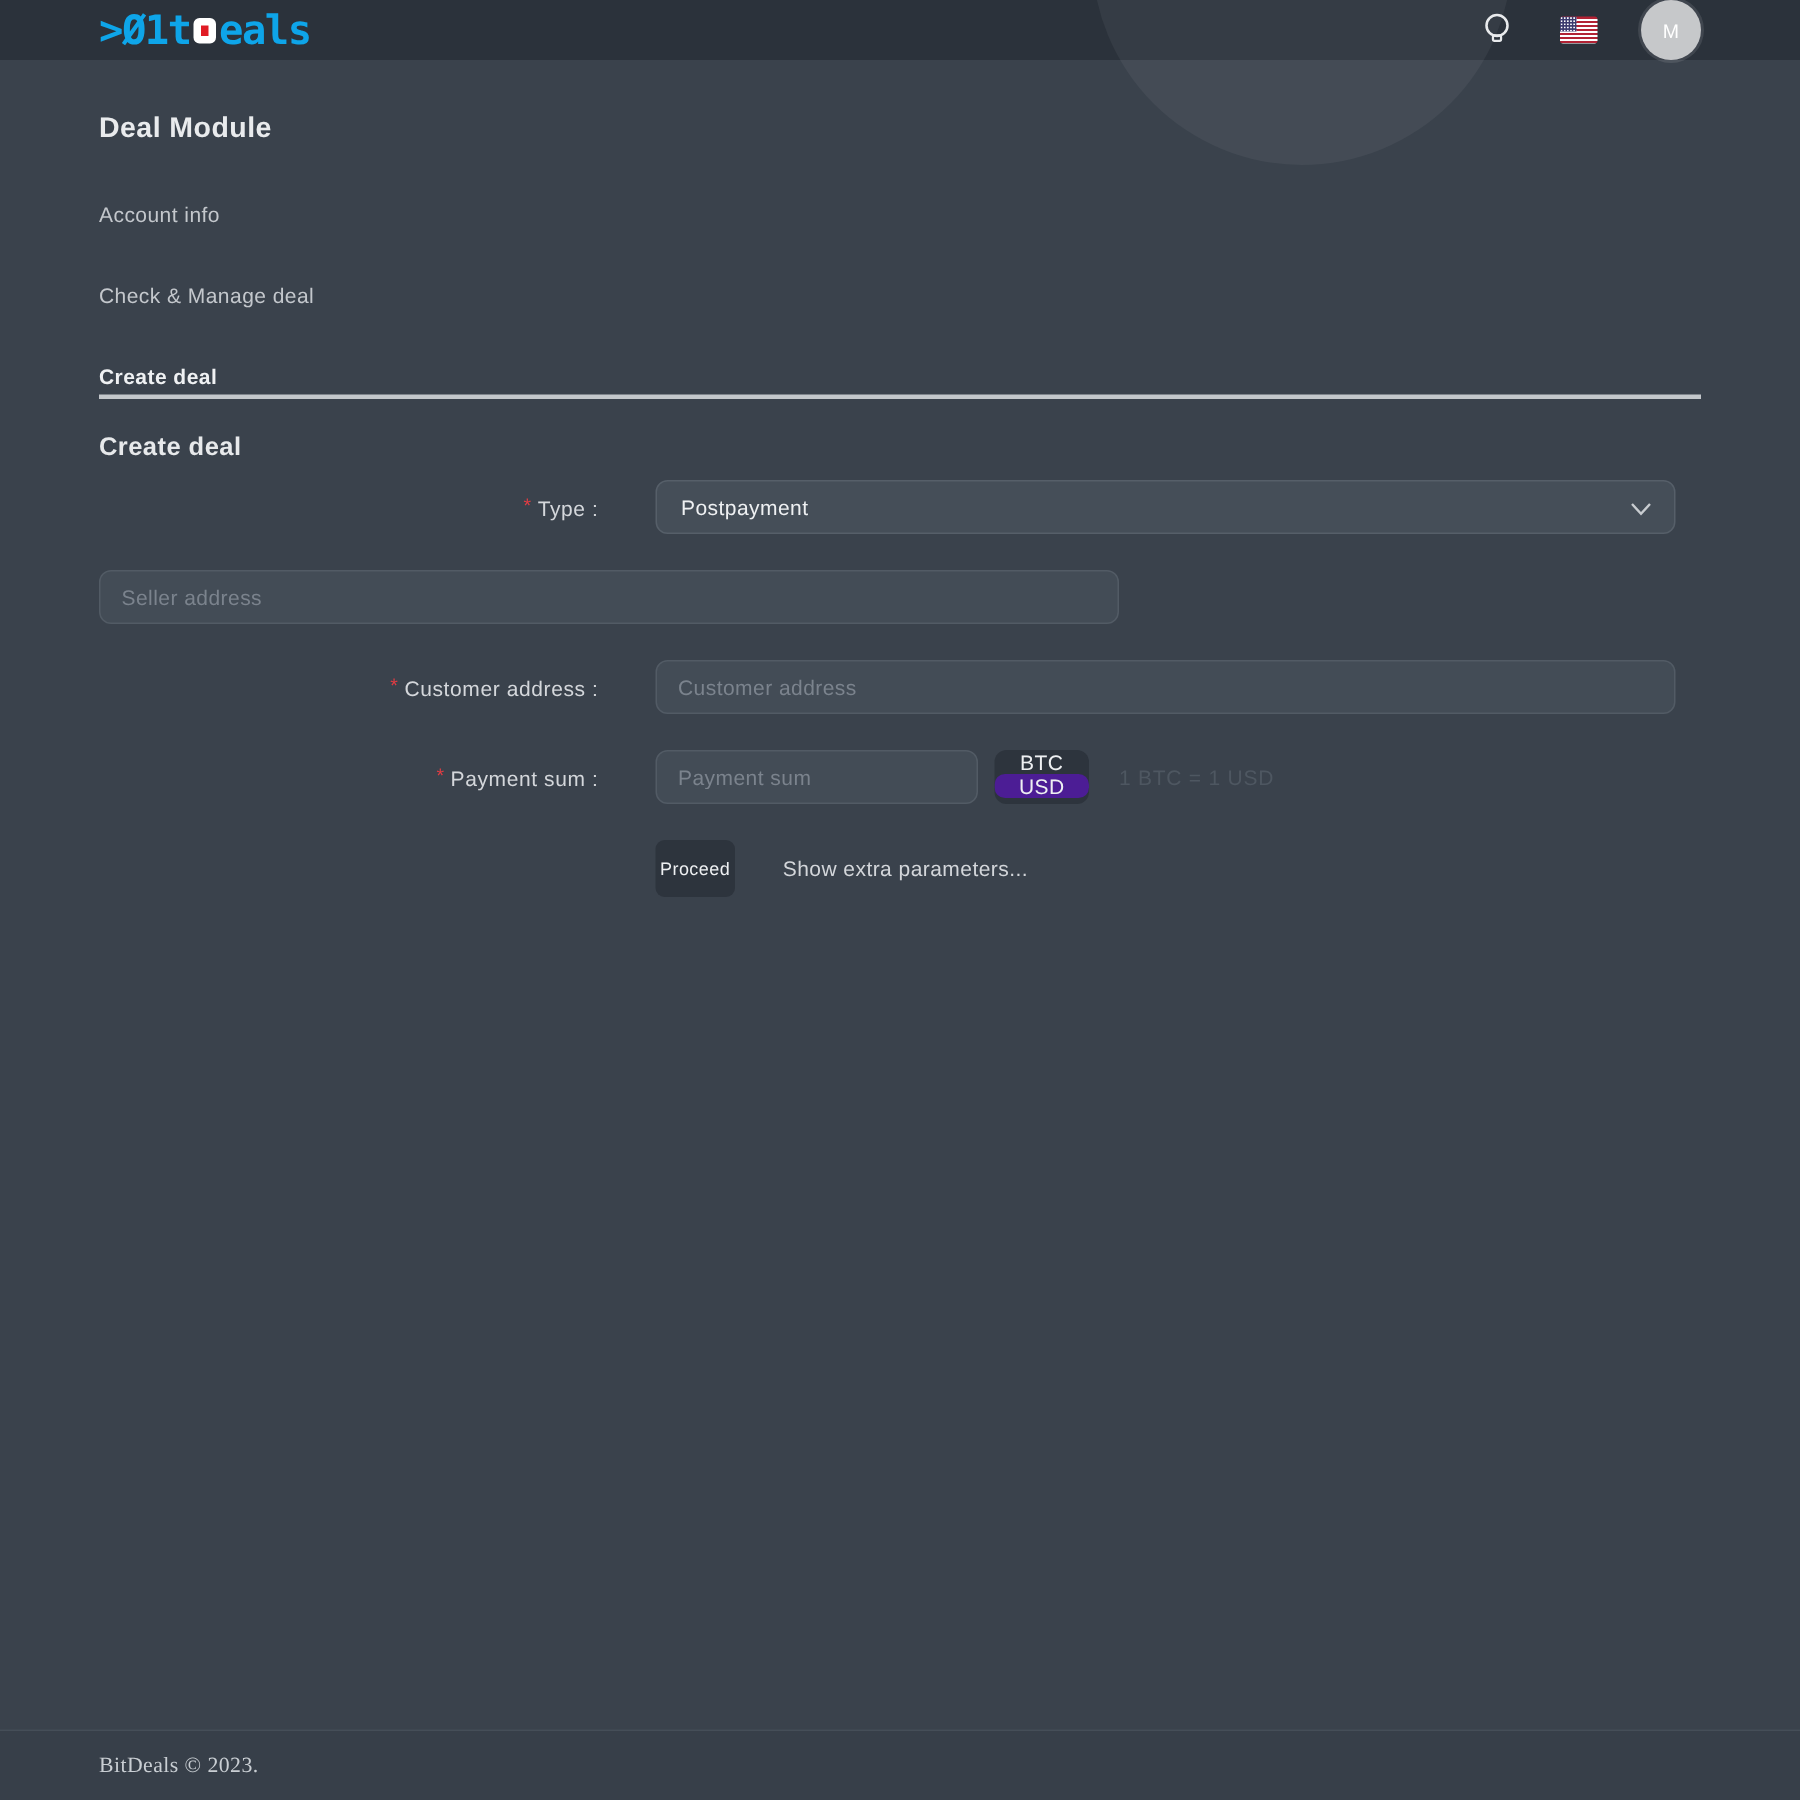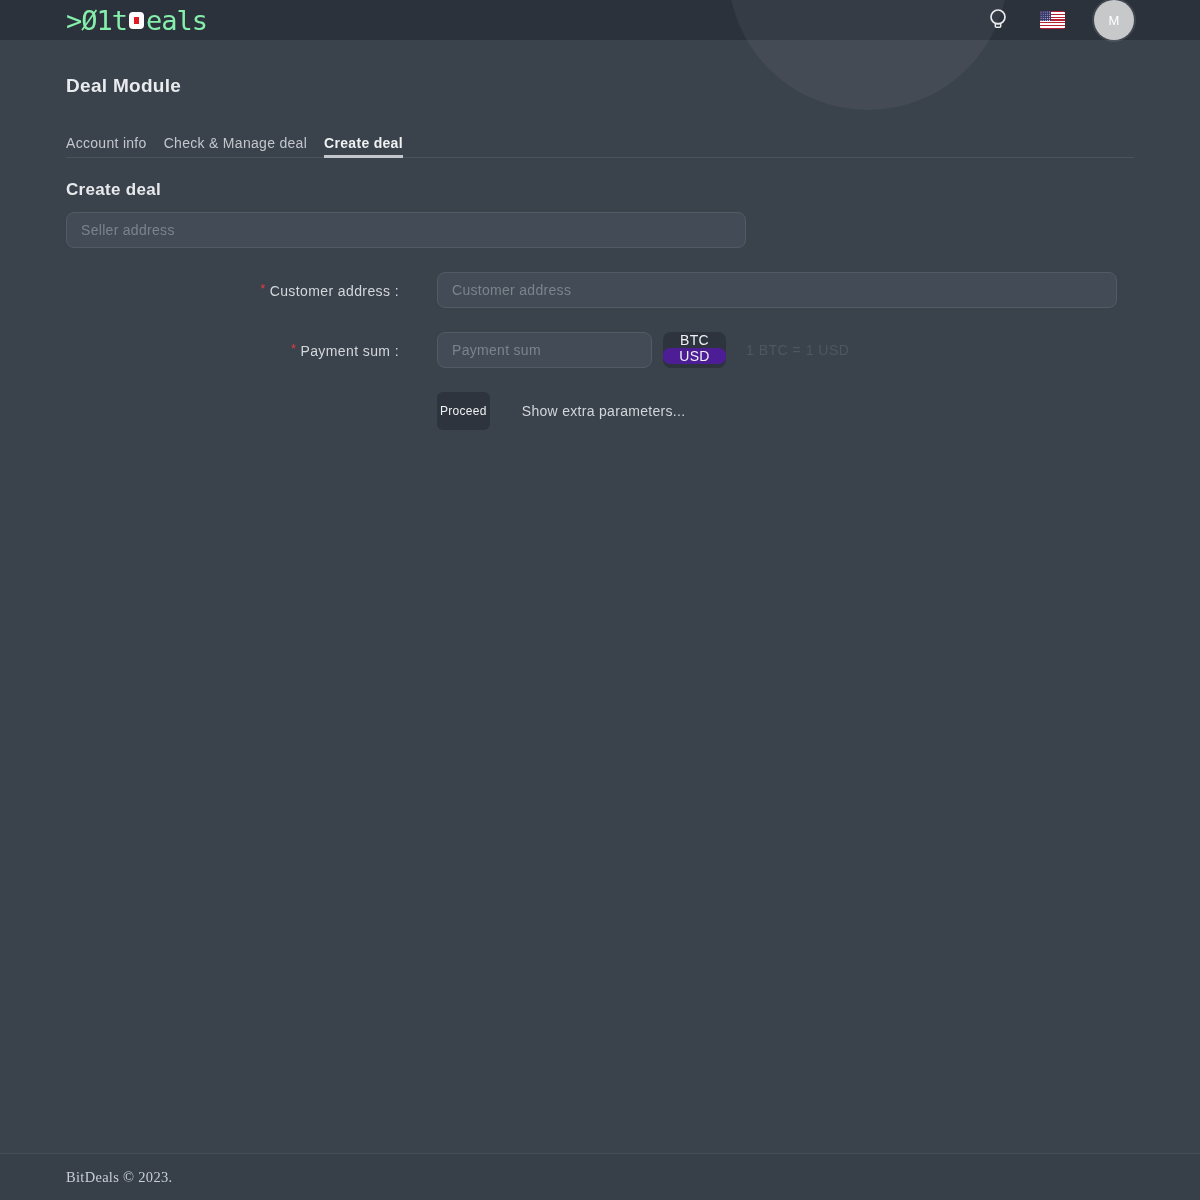--- a/index.html
+++ b/index.html
@@ -25,23 +25,23 @@
     left:728px; top:-170px;
     width:280px; height:280px;
     border-radius:50%;
     background:rgba(255,255,255,0.05);
     pointer-events:none;
     z-index:1;
   }
   .logo {
     position:relative; z-index:2;
     font-family:"DejaVu Sans Mono", monospace;
-    font-weight:normal;
+    font-weight:bold;
     font-size:27px;
-    color:#86efac;
+    color:#0ea5e9;
     letter-spacing:-1px;
     display:flex;
     align-items:center;
     cursor:pointer;
     justify-content:space-between;
   }
   .logo-d {
     display:inline-block;
     width:15px; height:17px;
     border:5px solid #ffffff;
@@ -89,22 +89,23 @@
     margin-top:35px;
     font-size:19px;
     line-height:22px;
     font-weight:600;
     color:#e9ebed;
     letter-spacing:0.3px;
   }
   .tabs {
     margin-top:38px;
     display:flex;
-    gap:17px;
+    gap:32px;
     border-bottom:1px solid #4a525c;
+    flex-direction:column;
   }
   .tab {
     position:relative;
     font-size:14px;
     line-height:17px;
     padding-bottom:5px;
     color:#c3c7cc;
     letter-spacing:0.3px;
     cursor:pointer;
     white-space:nowrap;
@@ -260,20 +261,33 @@
   <div class="tabs">
     <div class="tab">Account info</div>
     <div class="tab">Check &amp; Manage deal</div>
     <div class="tab active">Create deal</div>
   </div>
 
   <h2 class="section-title">Create deal</h2>
 
   <div class="deal-form">
 
+    <div class="form-row">
+      <div class="form-label">
+        <span class="req">*</span><span>Type</span><span> :</span>
+      </div>
+      <div class="field-col">
+        <div class="select-box">
+          <span>Postpayment</span>
+          <svg class="chev" width="14" height="9" viewBox="0 0 14 9">
+            <path d="M1 1 L7 7.5 L13 1" fill="none" stroke="#c8ccd0" stroke-width="1.6"></path>
+          </svg>
+        </div>
+      </div>
+    </div>
 
     <div class="form-row">
       <div class="field-col">
         <input class="text-input" type="text" placeholder="Seller address" style="">
       </div>
     </div>
 
     <div class="form-row">
       <div class="form-label">
         <span class="req">*</span><span>Customer address</span><span> :</span>

